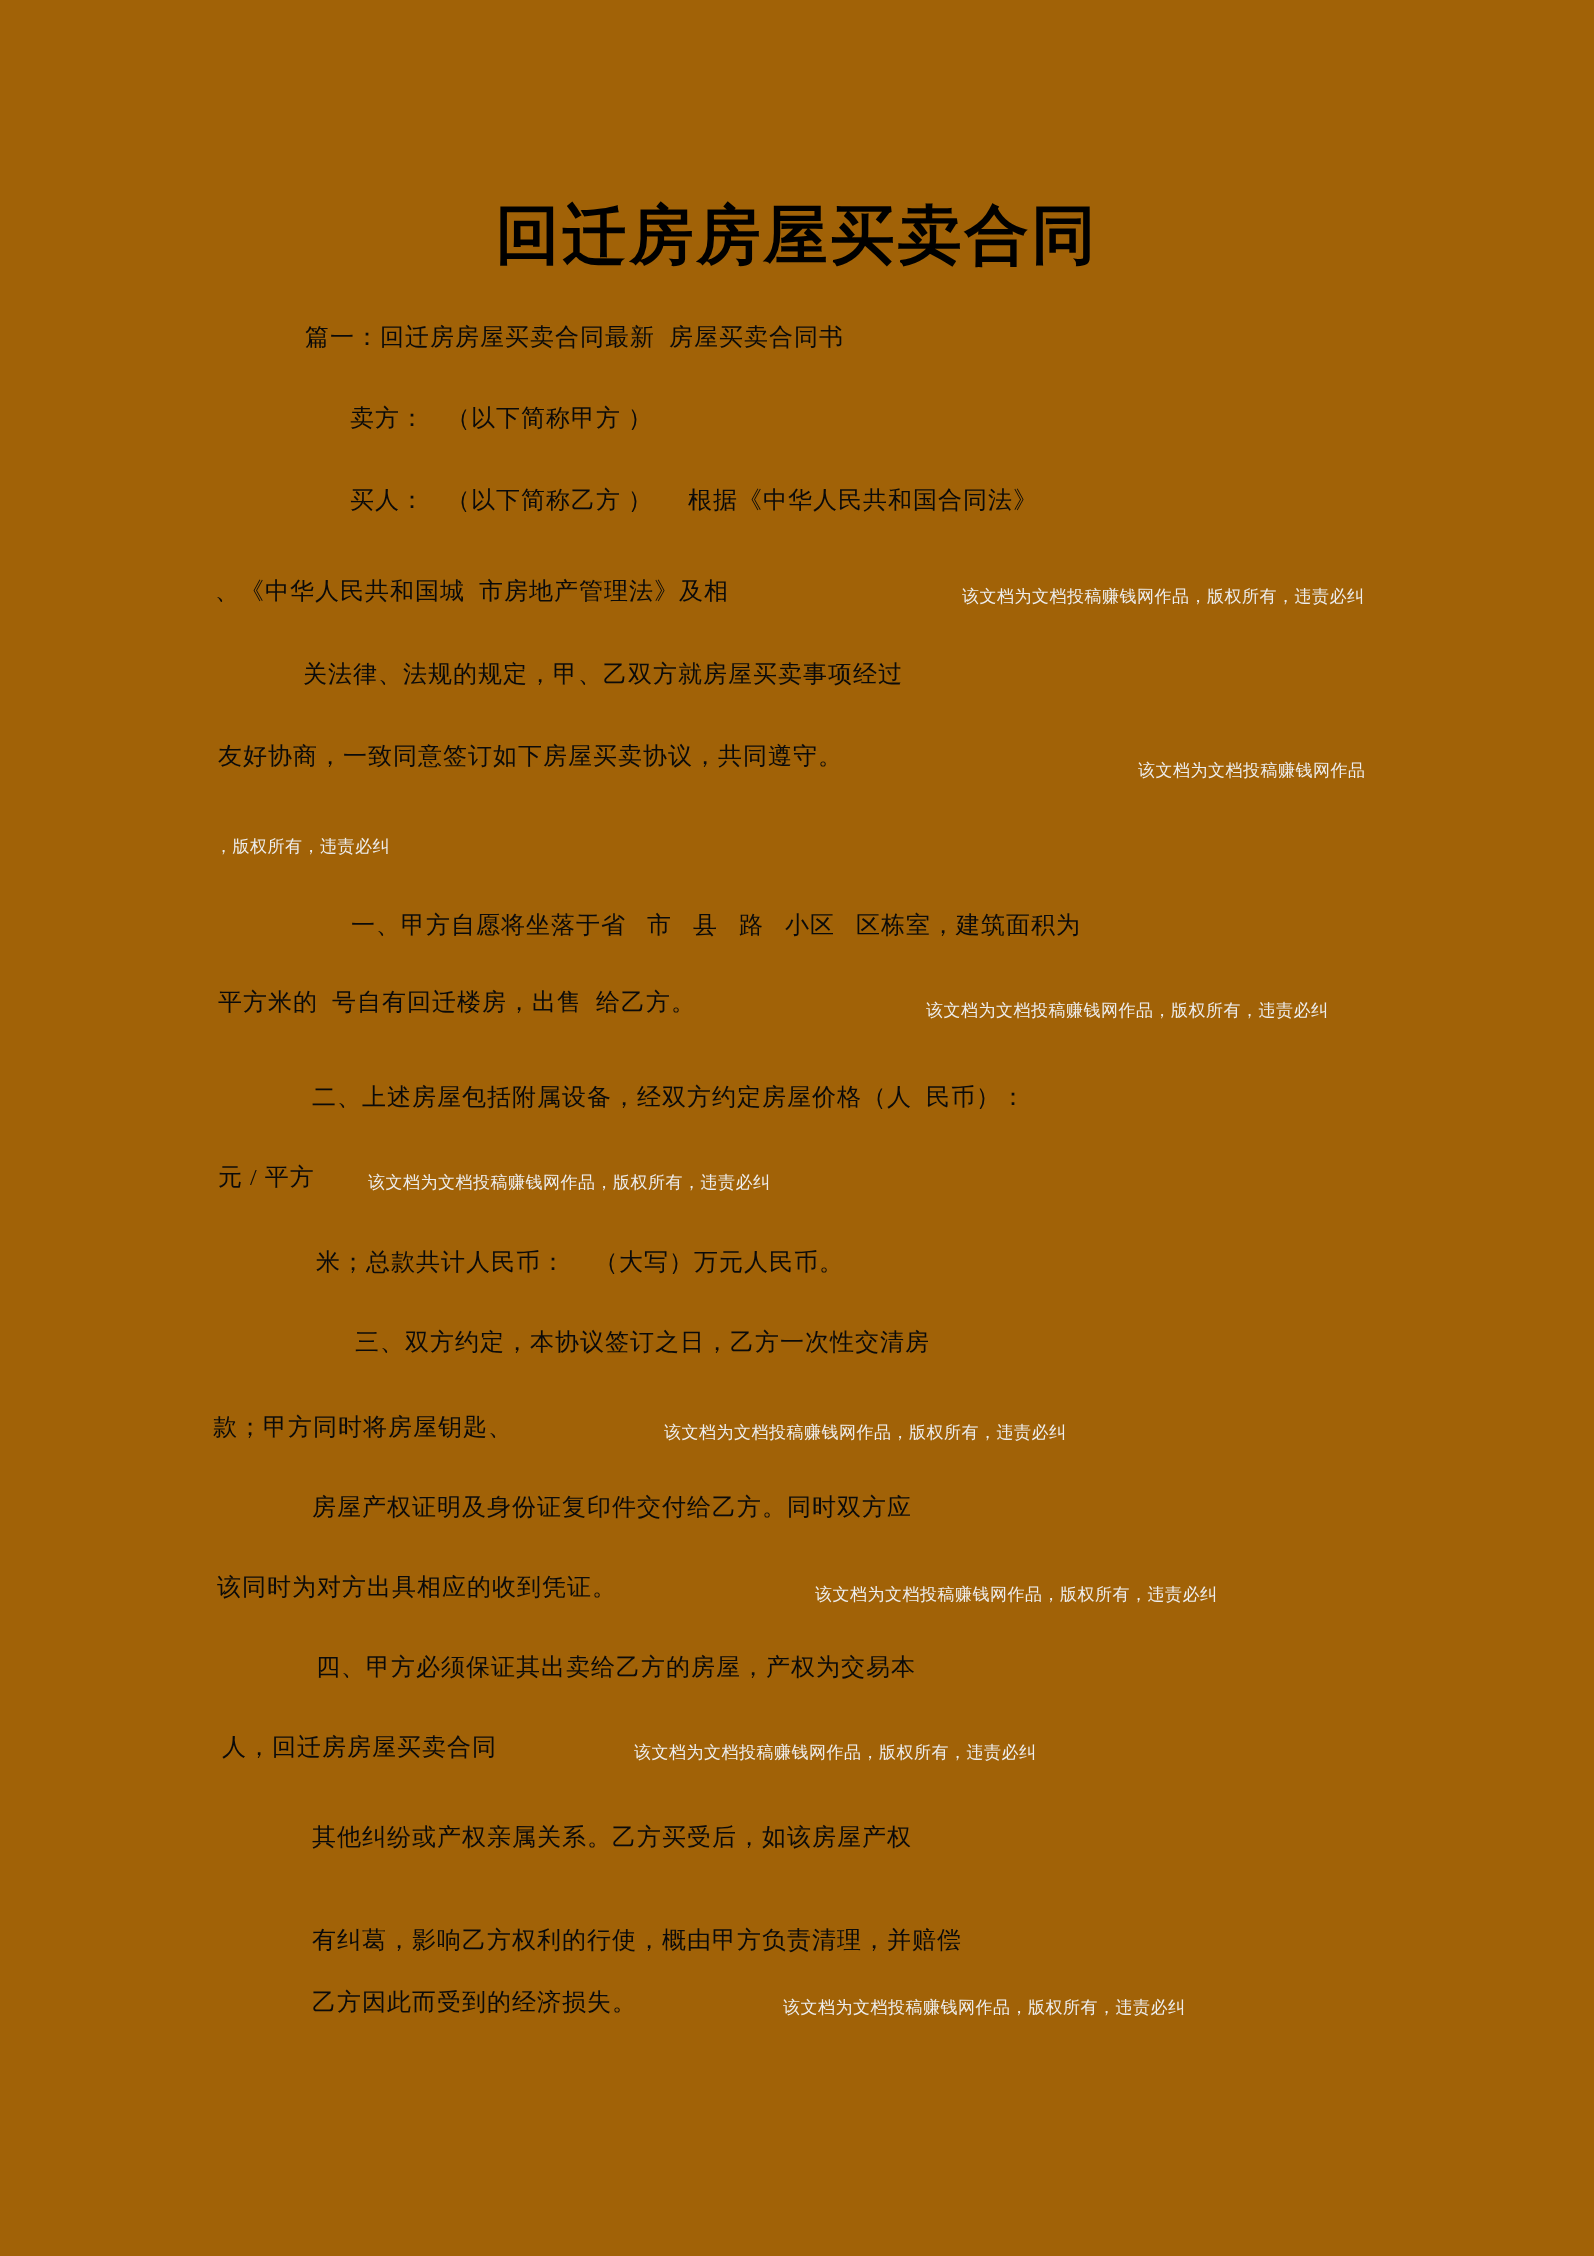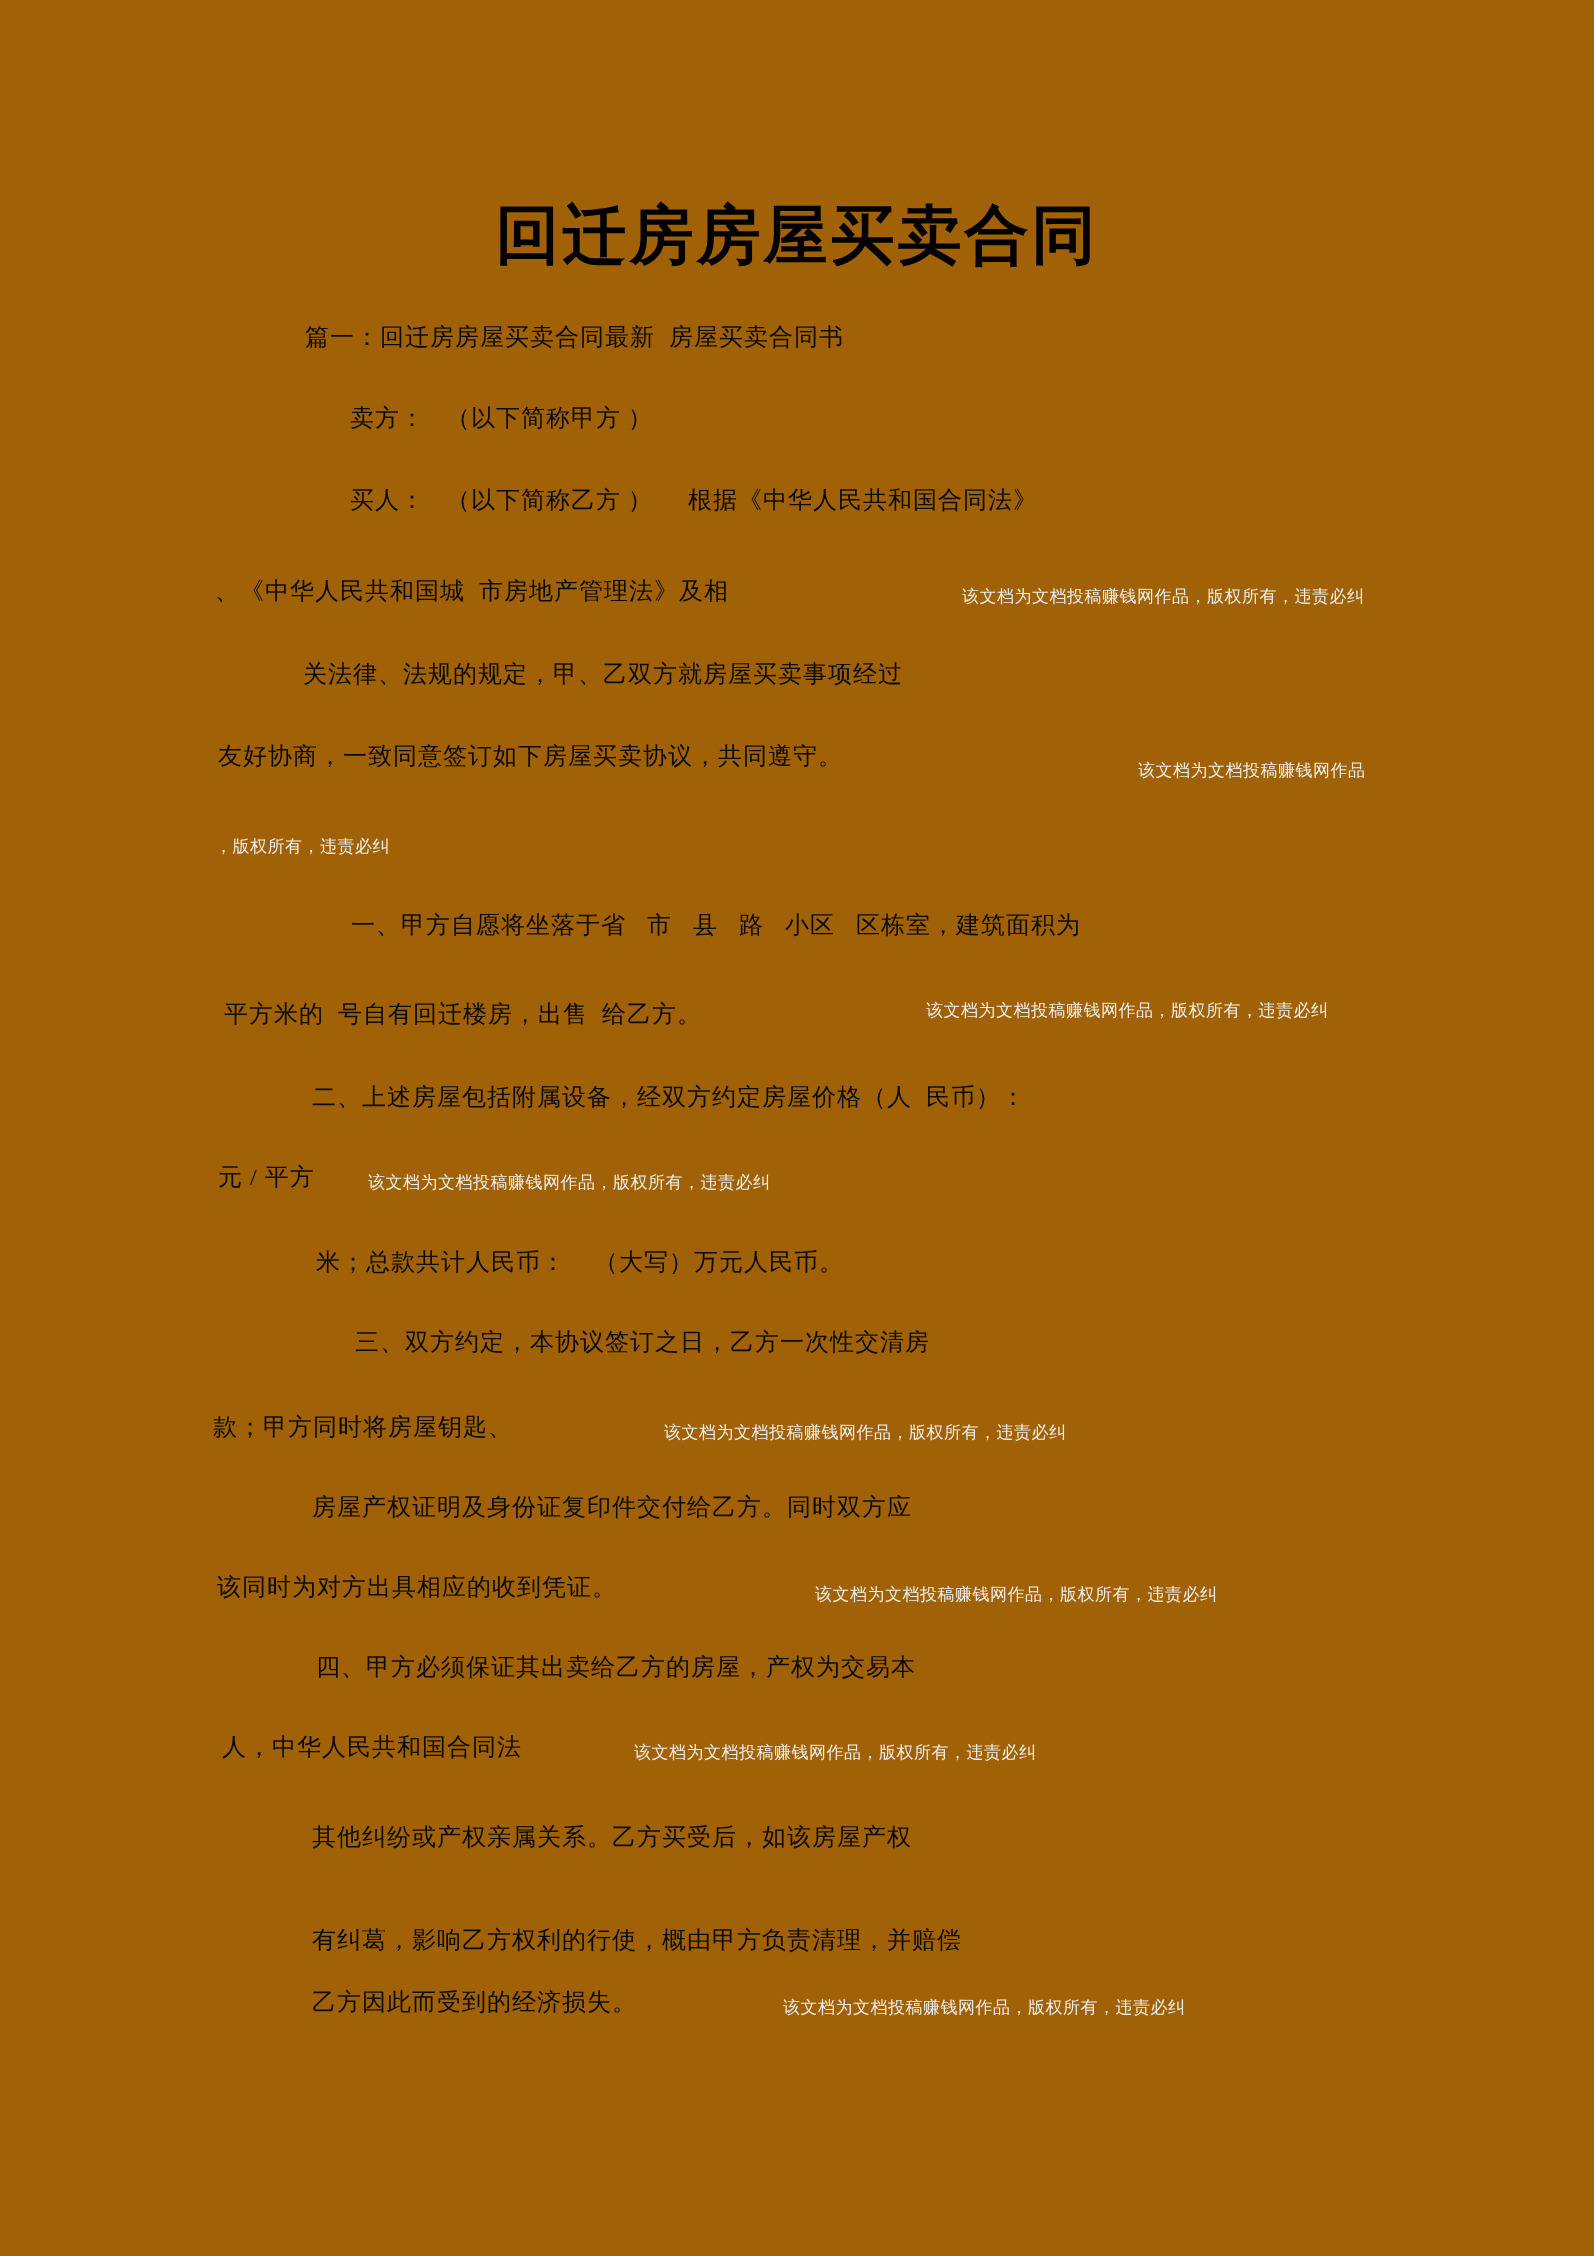--- a/index.html
+++ b/index.html
@@ -65,27 +65,27 @@
       <div class="watermark" style="left: 783px; top: 1996px;">该文档为文档投稿赚钱网作品，版权所有，违责必纠</div>
     </div>
   <div id="body-layer">
       <div class="line" style="left: 305px; top: 315px;">篇一：回迁房房屋买卖合同最新  房屋买卖合同书</div>
       <div class="line" style="left: 350px; top: 396px;">卖方：   （以下简称甲方 ）</div>
       <div class="line" style="left: 350px; top: 478px;">买人：   （以下简称乙方 ）     根据《中华人民共和国合同法》</div>
       <div class="line" style="left: 215px; top: 569px;">、《中华人民共和国城  市房地产管理法》及相</div>
       <div class="line" style="left: 303px; top: 652px;">关法律、法规的规定，甲、乙双方就房屋买卖事项经过</div>
       <div class="line" style="left: 218px; top: 734px;">友好协商，一致同意签订如下房屋买卖协议，共同遵守。</div>
       <div class="line" style="left: 351px; top: 903px;">一、甲方自愿将坐落于省   市   县   路   小区   区栋室，建筑面积为</div>
-      <div class="line" style="left: 224px; top: 980px; margin-top: 12px;">平方米的  号自有回迁楼房，出售  给乙方。</div>
+      <div class="line" style="left: 218px; top: 980px;">平方米的  号自有回迁楼房，出售  给乙方。</div>
       <div class="line" style="left: 312px; top: 1075px;">二、上述房屋包括附属设备，经双方约定房屋价格（人  民币）：</div>
       <div class="line" style="left: 218px; top: 1155px;">元 / 平方</div>
       <div class="line" style="left: 316px; top: 1240px;">米；总款共计人民币：    （大写）万元人民币。</div>
       <div class="line" style="left: 355px; top: 1320px;">三、双方约定，本协议签订之日，乙方一次性交清房</div>
       <div class="line" style="left: 213px; top: 1405px;">款；甲方同时将房屋钥匙、</div>
       <div class="line" style="left: 312px; top: 1485px;">房屋产权证明及身份证复印件交付给乙方。同时双方应</div>
       <div class="line" style="left: 217px; top: 1565px;">该同时为对方出具相应的收到凭证。</div>
       <div class="line" style="left: 316px; top: 1645px;">四、甲方必须保证其出卖给乙方的房屋，产权为交易本</div>
-      <div class="line" style="left: 222px; top: 1725px;">人，中华人民共和国合同法</div>
+      <div class="line" style="left: 222px; top: 1725px;">人，回迁房房屋买卖合同</div>
       <div class="line" style="left: 312px; top: 1815px;">其他纠纷或产权亲属关系。乙方买受后，如该房屋产权</div>
       <div class="line" style="left: 312px; top: 1900px; margin-top: 18px;">有纠葛，影响乙方权利的行使，概由甲方负责清理，并赔偿</div>
       <div class="line" style="left: 312px; top: 1980px;">乙方因此而受到的经济损失。</div>
     </div>
 </div>
 
 </body></html>

